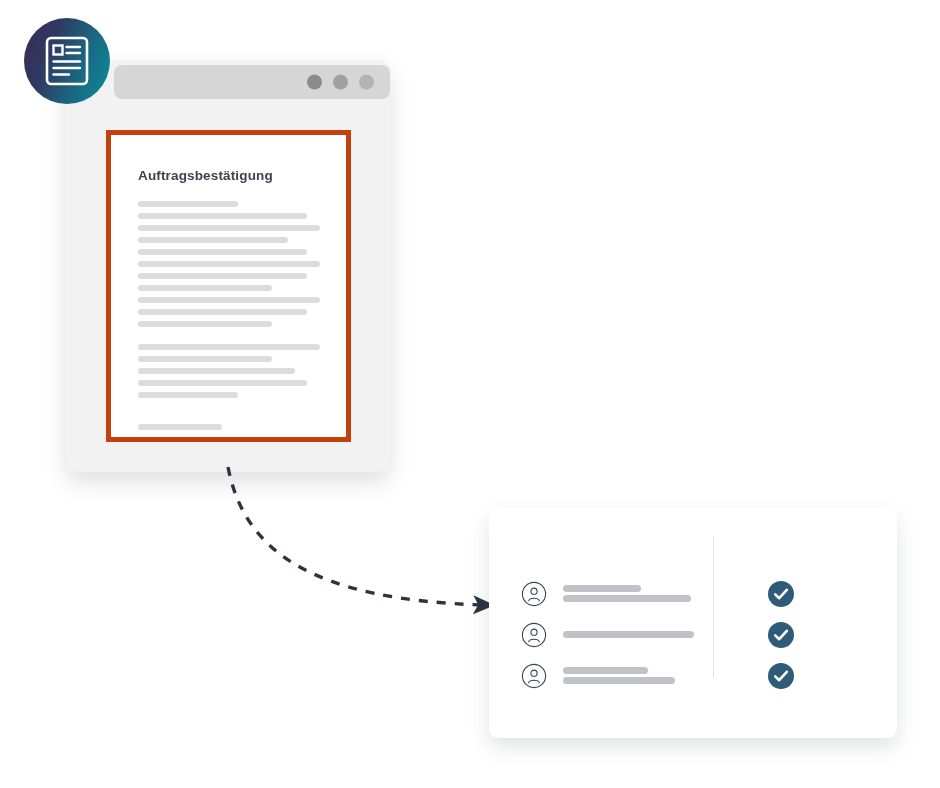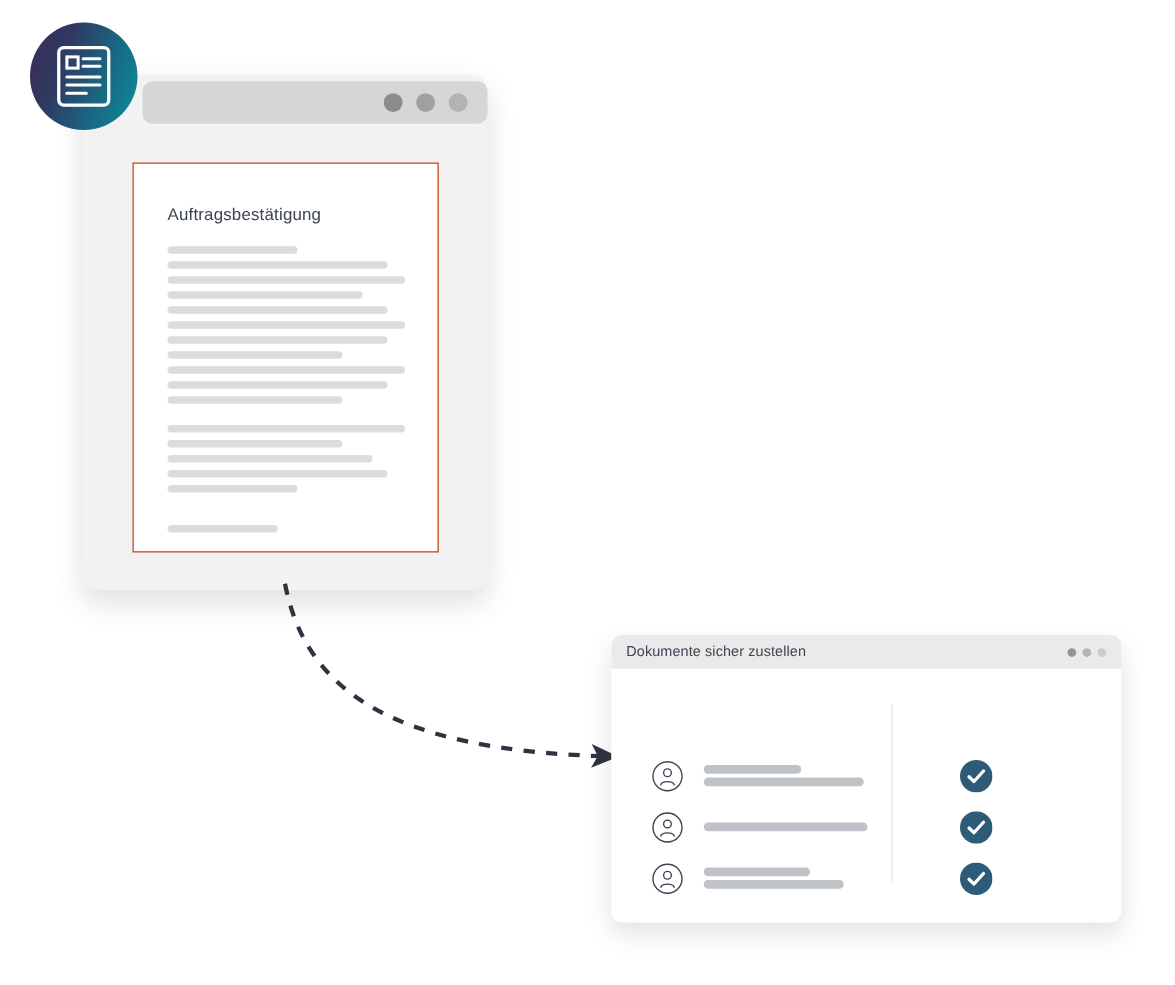--- a/index.html
+++ b/index.html
@@ -60,22 +60,23 @@
   .doc-dots i.d2 { background: #a0a0a0; }
   .doc-dots i.d3 { background: #b3b3b3; }
 
   .doc-page {
     position: absolute;
     left: 40px;
     top: 70px;
     width: 245px;
     height: 312px;
     background: #ffffff;
-    border: 1px solid #c2410c;
+    border: 5px solid #c2410c;
     box-sizing: border-box;
+    font-weight: bold;
   }
   .doc-page-title {
     position: absolute;
     left: 27px;
     top: 33px;
     font-size: 13.5px;
     color: #3c4450;
     letter-spacing: 0.15px;
     white-space: nowrap;
   }
@@ -276,28 +277,20 @@
     <defs>
       <marker id="arrowhead" markerWidth="7" markerHeight="7" refX="3.2" refY="3" orient="auto" markerUnits="strokeWidth">
         <path d="M0,0.2 L6.4,3 L0,5.8 L1.5,3 Z" fill="#2b3440"></path>
       </marker>
     </defs>
     <path d="M 28 27 C 44 110, 110 160, 284 165" fill="none" stroke="#2b3440" stroke-width="3.4" stroke-linecap="butt" stroke-dasharray="9 9" marker-end="url(#arrowhead)"></path>
   </svg>
 
   <div class="list-window">
 
-    <div class="list-titlebar">
-      <div class="list-title">Dokumente sicher zustellen</div>
-      <div class="list-dots">
-        <i class="d1"></i>
-        <i class="d2"></i>
-        <i class="d3"></i>
-      </div>
-    </div>
 
     <div class="list-body">
       <div class="list-divider"></div>
 
       <div class="rows">
 
         <div class="row">
           <svg class="avatar" viewBox="0 0 26 26">
             <circle cx="13" cy="13" r="11.6" fill="none" stroke="#3c4450" stroke-width="1.1"></circle>
             <circle cx="13" cy="10.2" r="3.1" fill="none" stroke="#3c4450" stroke-width="1.1"></circle>

